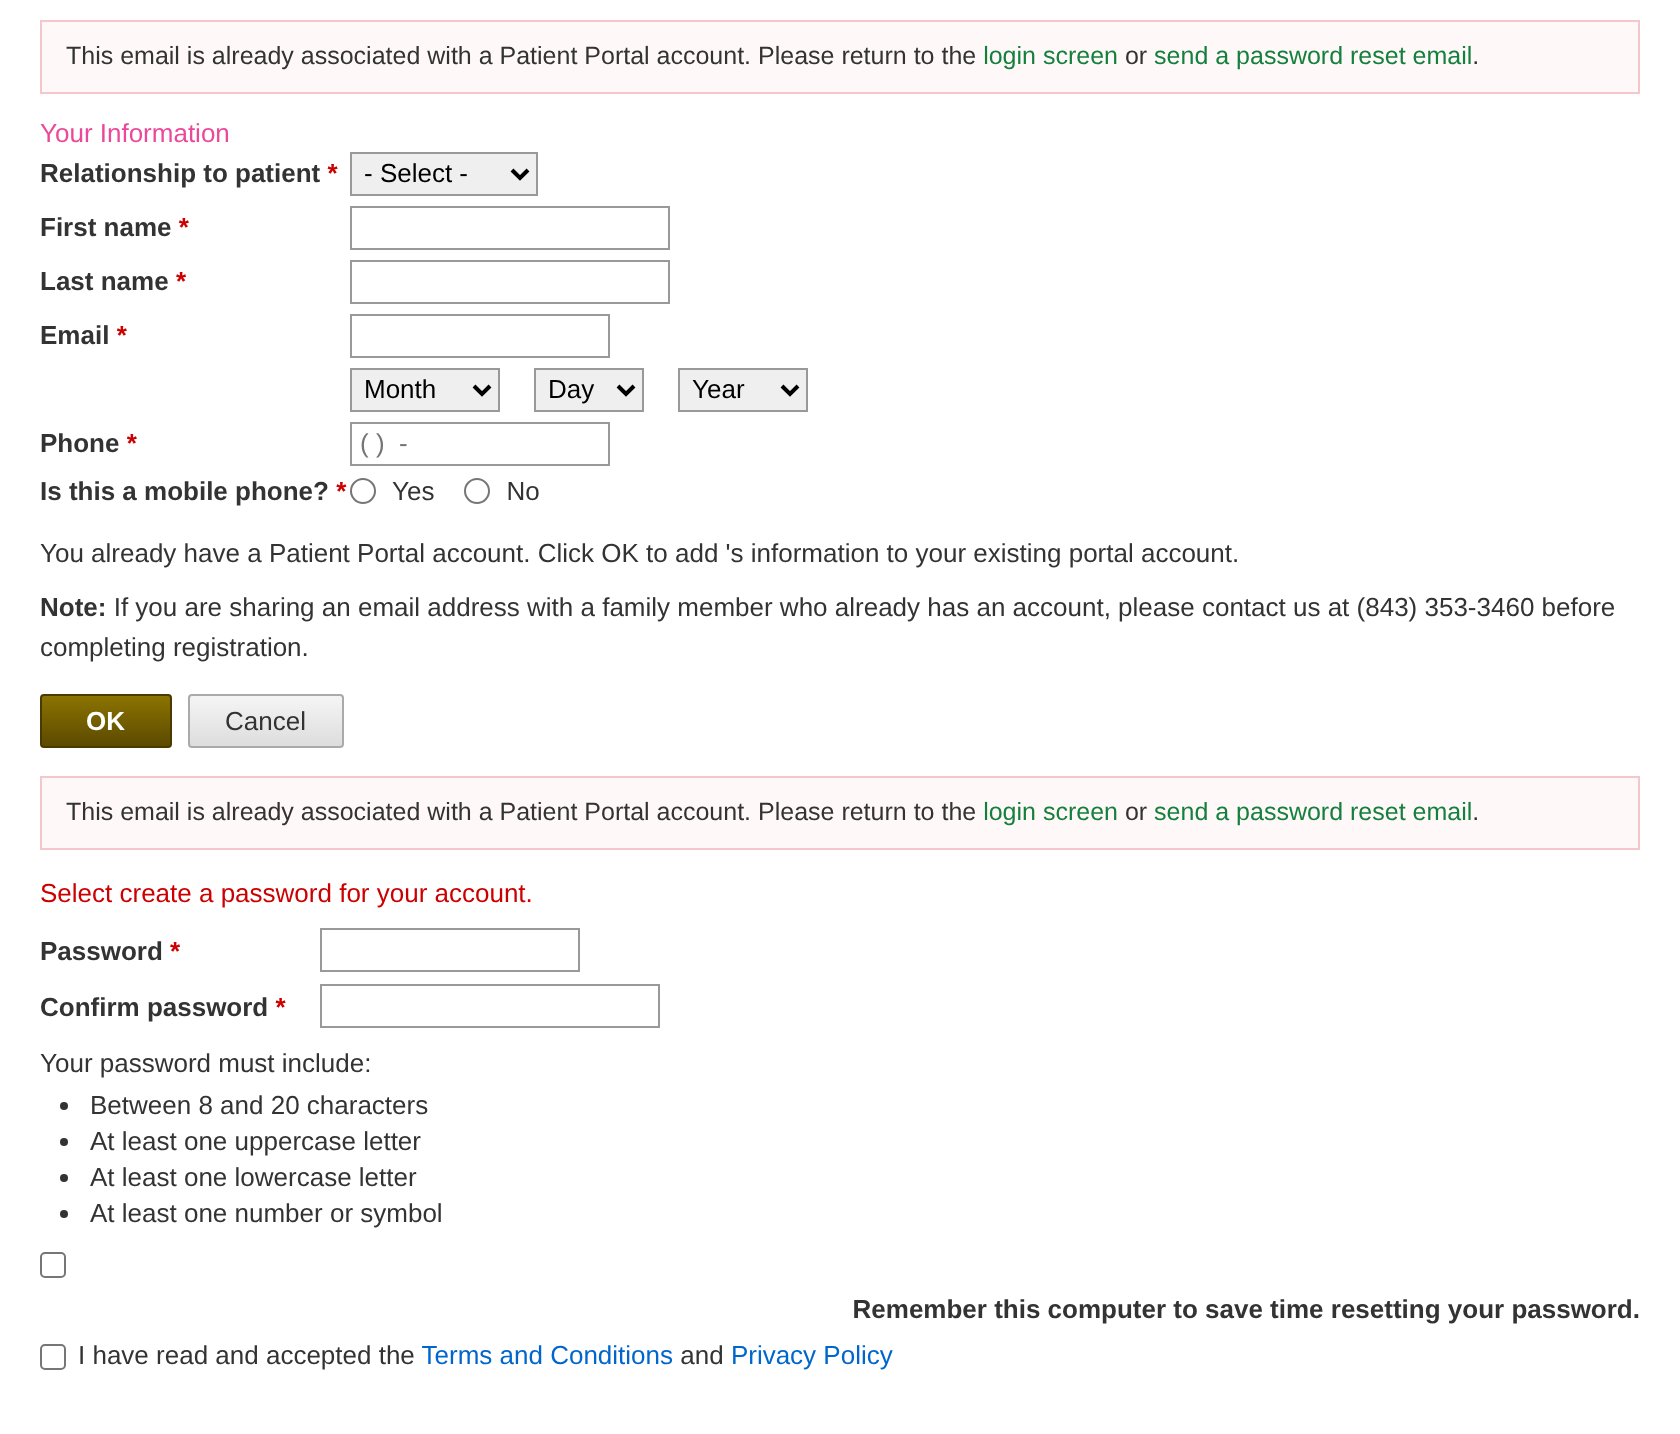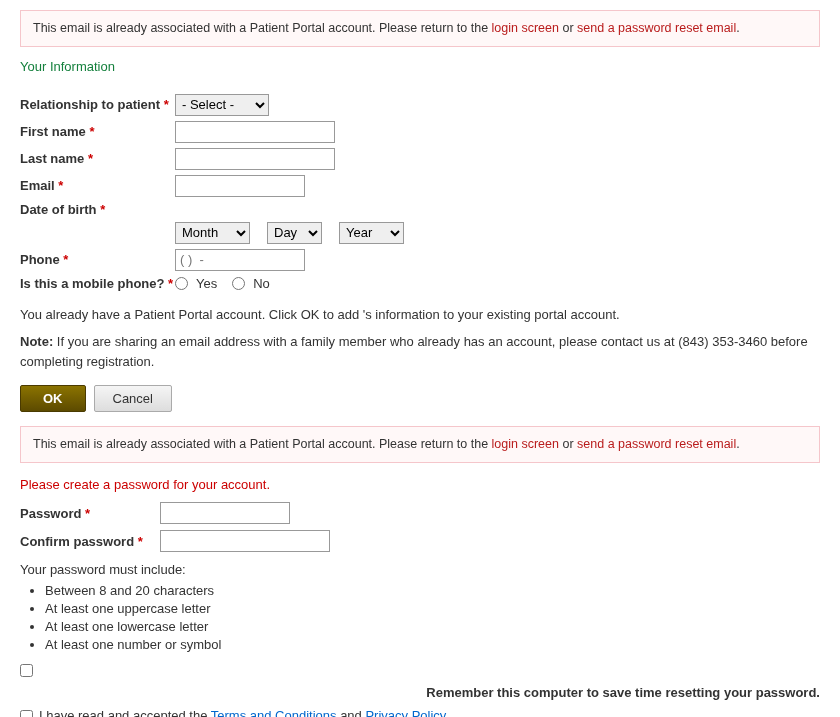--- a/index.html
+++ b/index.html
@@ -15,27 +15,27 @@
     .alert-box {
       border: 1px solid #f5c6cb;
       background-color: #fff8f8;
       padding: 8px 12px;
       margin-bottom: 12px;
       color: #333;
       font-size: 12.5px;
       line-height: 1.5;
     }
     .alert-box a {
-      color: #b91c1c;
+      color: #15803d;
       text-decoration: none;
     }
     .section-title {
-      color: #15803d;
-      font-size: 13px;
-      margin-bottom: 20px;
+      color: #ec4899;
+      font-size: 13px;
+      margin-bottom: 2px;
       font-weight: normal;
     }
     .form-section {
       margin-bottom: 14px;
     }
     .form-row {
       display: flex;
       align-items: center;
       margin-bottom: 5px;
     }
@@ -252,25 +252,20 @@
     <input type="text" class="last-name-input" style="">
   </div>
 
   <div class="form-row">
     <label>
       <span>Email</span> <span class="required">*</span>
     </label>
     <input type="text" class="email-input" style="">
   </div>
 
-  <div class="form-row">
-    <label>
-      <span>Date of birth</span> <span class="required">*</span>
-    </label>
-  </div>
   <div class="dob-row">
     <div class="dob-label"></div>
     <div class="dob-selects">
       <select class="month-select">
         <option>Month</option>
         <option>January</option><option>February</option><option>March</option>
         <option>April</option><option>May</option><option>June</option>
         <option>July</option><option>August</option><option>September</option>
         <option>October</option><option>November</option><option>December</option>
       </select>
@@ -320,21 +315,21 @@
 <div class="button-row">
   <button class="btn-ok">OK</button>
   <button class="btn-cancel">Cancel</button>
 </div>
 
 <div class="alert-box">
   <span>This email is already associated with a Patient Portal account. Please return to the </span><a href="#">login screen</a><span> or </span><a href="#">send a password reset email</a><span>.</span>
 </div>
 
 <div class="password-section">
-  <div class="password-title">Please create a password for your account.</div>
+  <div class="password-title">Select create a password for your account.</div>
 
   <div class="password-form-row">
     <label class="password-label">
       <span>Password</span> <span class="required">*</span>
     </label>
     <input type="password" class="password-input" style="">
   </div>
 
   <div class="password-form-row">
     <label class="password-label">

